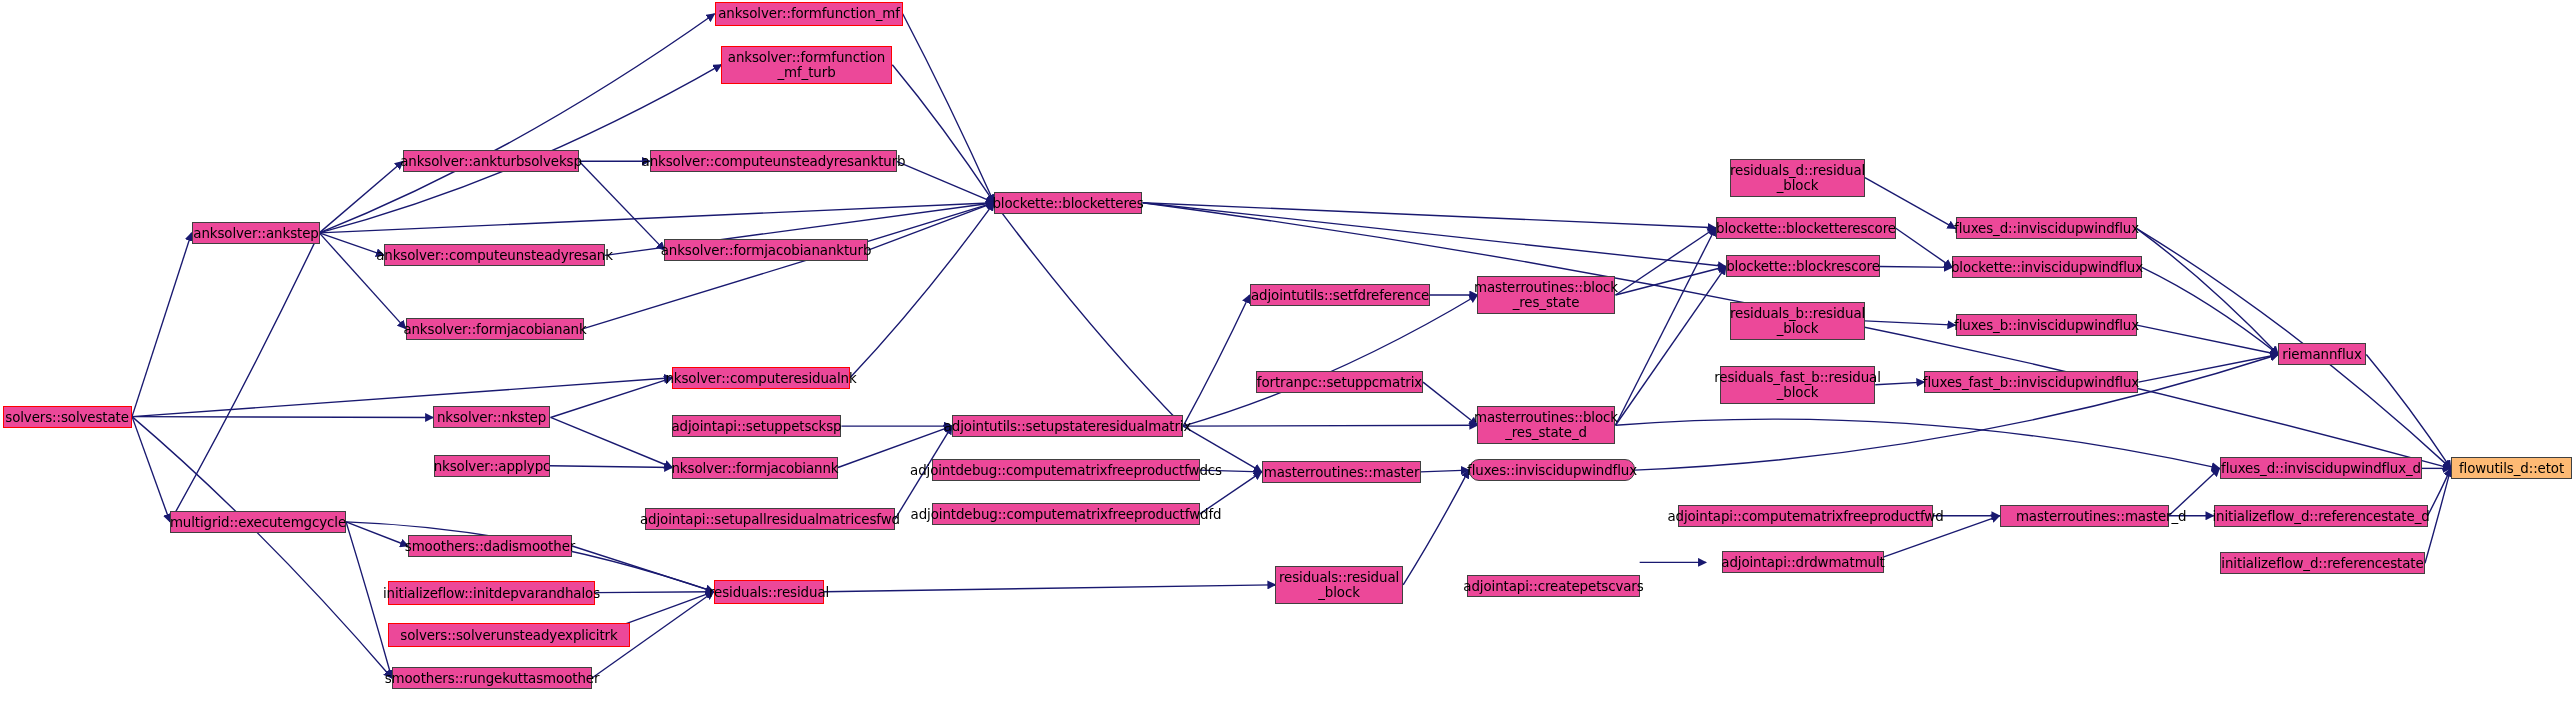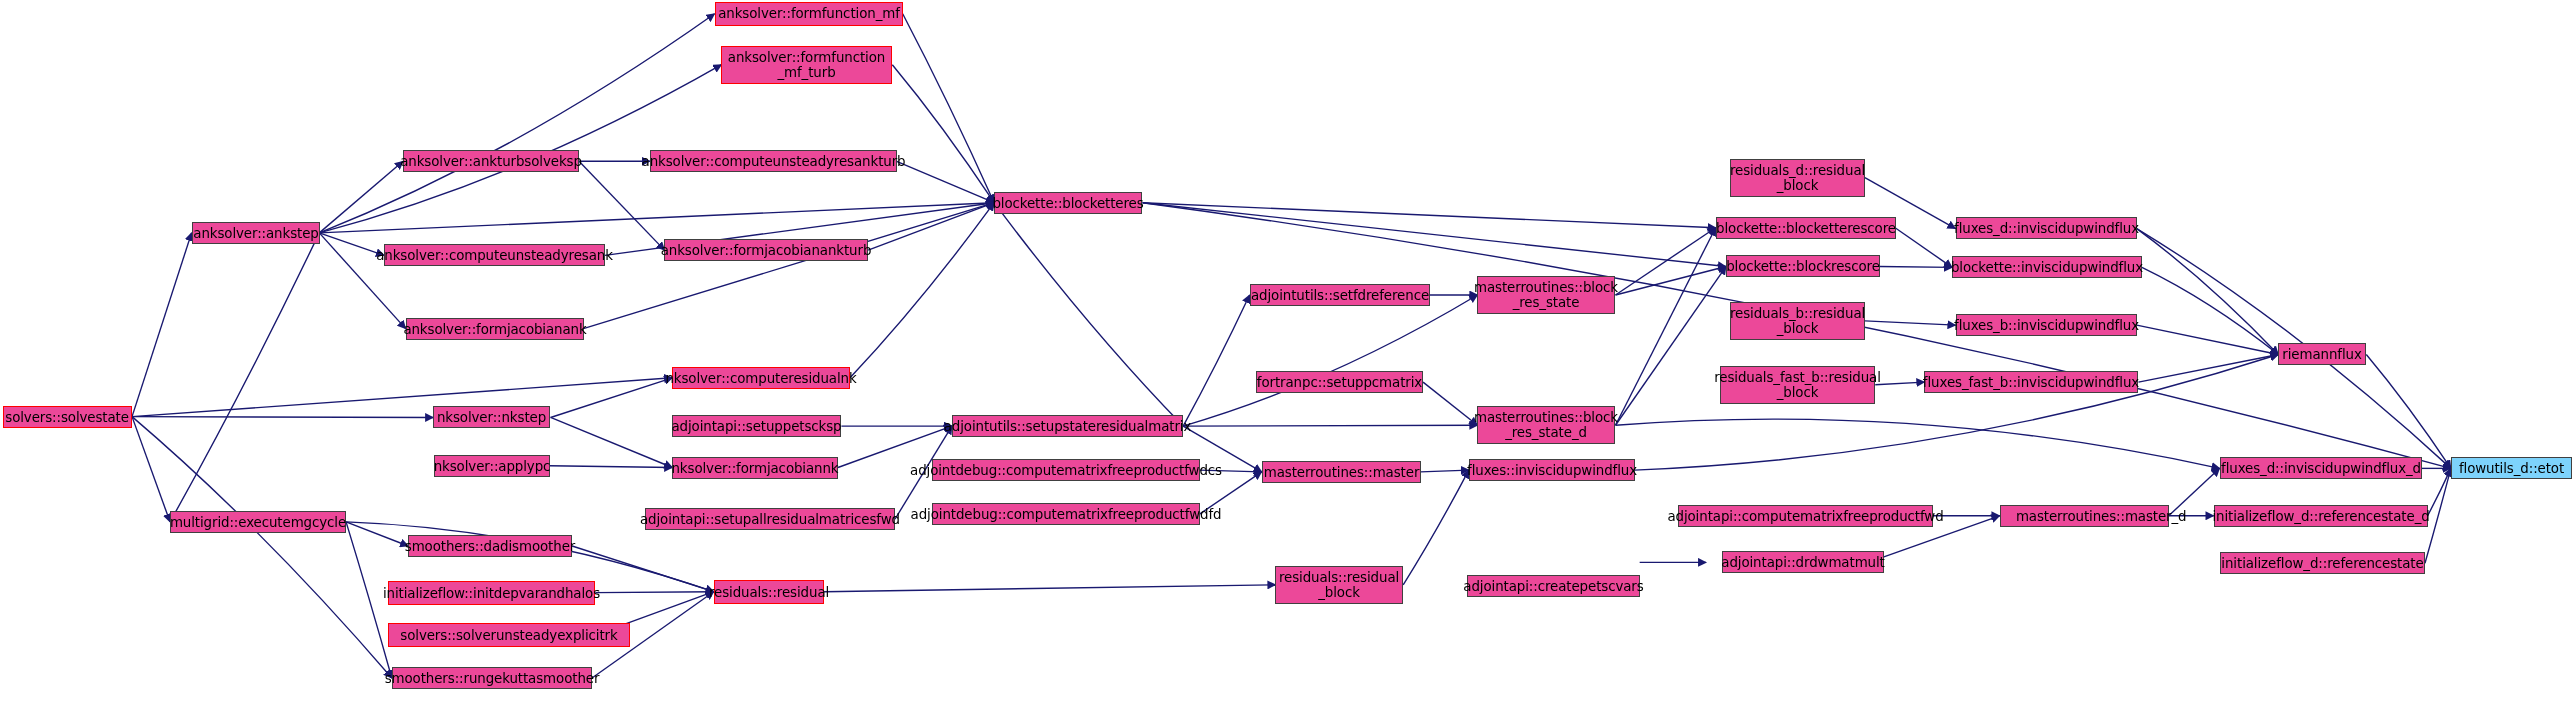--- a/index.html
+++ b/index.html
@@ -36,21 +36,21 @@
     line-height: 1.12;
     letter-spacing: -0.1px;
     white-space: pre-line;
     padding: 0 2.6px;
     z-index: 5;
   }
   .node.red {
     border: 1.4px solid #ff0000;
   }
   .node.cur {
-    background: #7dd3fc;
+    background: #fdba74;
     border: 0.9px solid #404040;
   }
 </style>
 </head>
 <body>
 
 <div id="graph">
   <svg id="edges" viewBox="0 0 2985 844" preserveAspectRatio="none">
     <defs>
       <marker id="arrow" viewBox="0 0 10 10" refX="9" refY="5" markerWidth="6.5" markerHeight="6.5" orient="auto-start-reverse">
@@ -176,21 +176,21 @@
       <div class="node" style="left: 1726px; top: 255px; width: 154px; height: 22.4px;">blockette::blockrescore</div>
       <div class="node" style="left: 1730px; top: 302px; width: 135px; height: 38px;">residuals_b::residual
 _block</div>
       <div class="node" style="left: 1720px; top: 366px; width: 155px; height: 38px;">residuals_fast_b::residual
 _block</div>
       <div class="node" style="left: 1956px; top: 217px; width: 181px; height: 22.4px;">fluxes_d::inviscidupwindflux</div>
       <div class="node" style="left: 1952px; top: 256px; width: 190px; height: 22.4px;">blockette::inviscidupwindflux</div>
       <div class="node" style="left: 1956px; top: 314px; width: 181px; height: 22.4px;">fluxes_b::inviscidupwindflux</div>
       <div class="node" style="left: 1924px; top: 371px; width: 214px; height: 22.4px;">fluxes_fast_b::inviscidupwindflux</div>
       <div class="node" style="left: 2278px; top: 343px; width: 88px; height: 22.4px;">riemannflux</div>
-      <div class="node" style="left: 1469px; top: 459px; width: 166px; height: 22.4px;">fluxes::inviscidupwindflux</div>
+      <div class="node" style="left: 1469px; top: 459px; width: 166px; height: 22.4px; border-radius: 10px;">fluxes::inviscidupwindflux</div>
       <div class="node" style="left: 1678px; top: 505px; width: 255px; height: 22.4px;">adjointapi::computematrixfreeproductfwd</div>
       <div class="node" style="left: 2000px; top: 505px; width: 169px; height: 22.4px; padding-left: 36px;">masterroutines::master_d</div>
       <div class="node" style="left: 1467px; top: 551px; width: 173px; height: 22.4px; margin-top: 24px;">adjointapi::createpetscvars</div>
       <div class="node" style="left: 1706px; top: 551px; width: 162px; height: 22.4px; margin-left: 16px;">adjointapi::drdwmatmult</div>
       <div class="node" style="left: 2220px; top: 457px; width: 202px; height: 22.4px;">fluxes_d::inviscidupwindflux_d</div>
       <div class="node" style="left: 2214px; top: 505px; width: 214px; height: 22.4px;">initializeflow_d::referencestate_d</div>
       <div class="node" style="left: 2220px; top: 552px; width: 205px; height: 22.4px;">initializeflow_d::referencestate</div>
       <div class="node cur" style="left: 2451px; top: 457px; width: 121px; height: 22.4px;">flowutils_d::etot</div>
     </div>
 </div>

